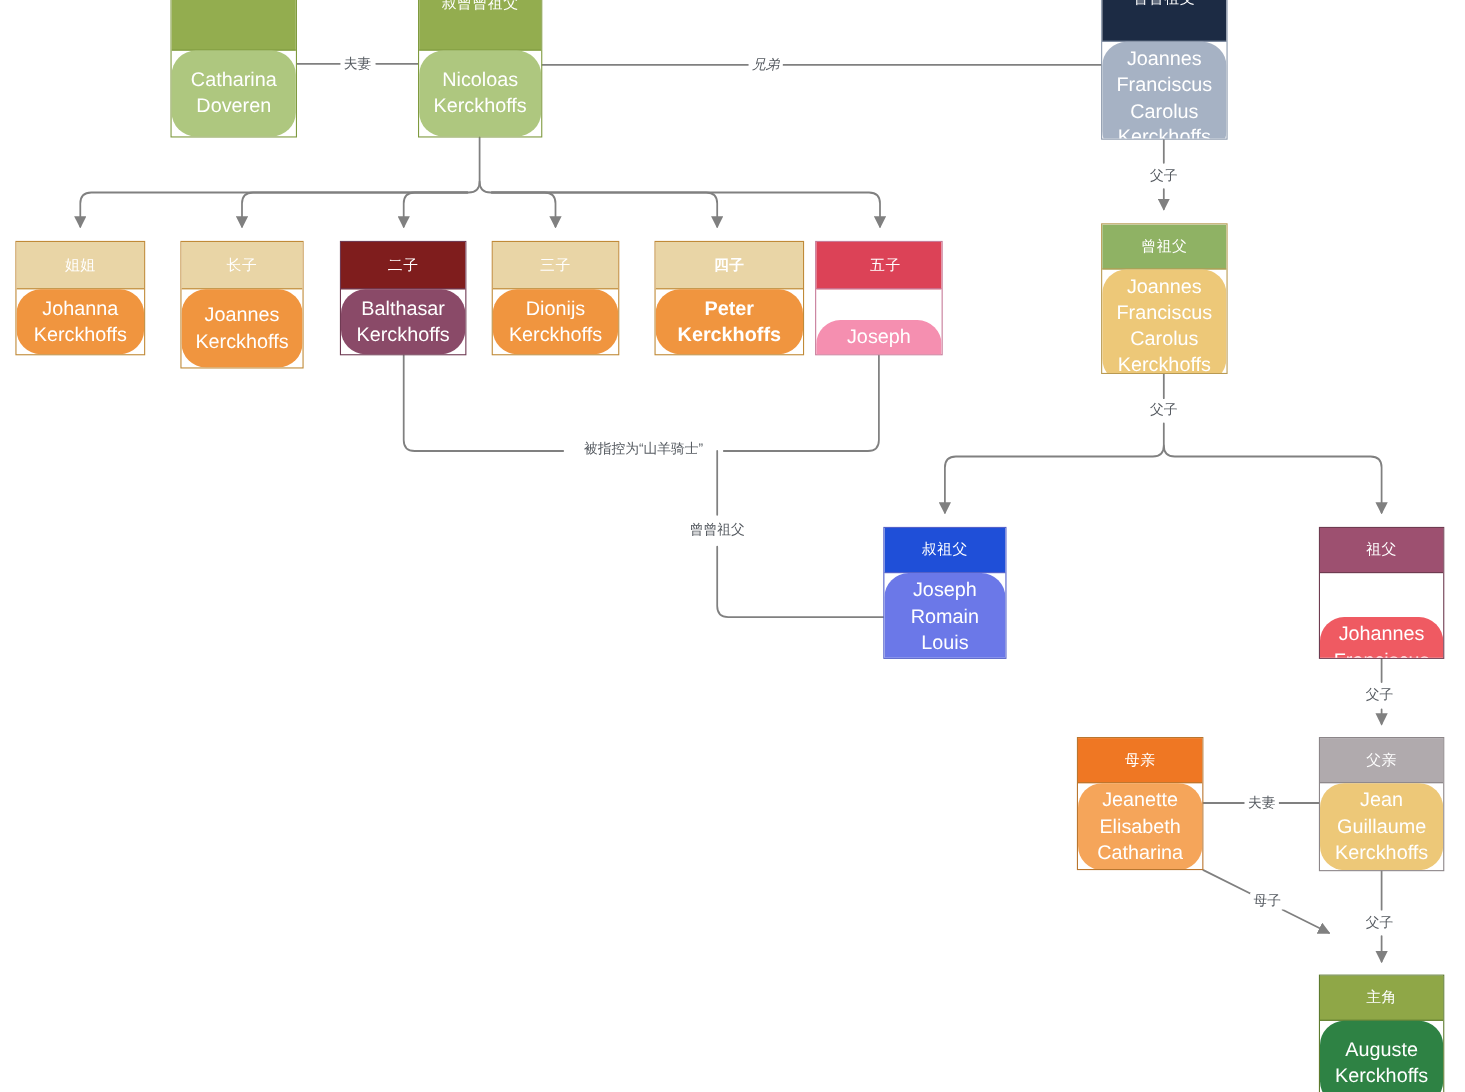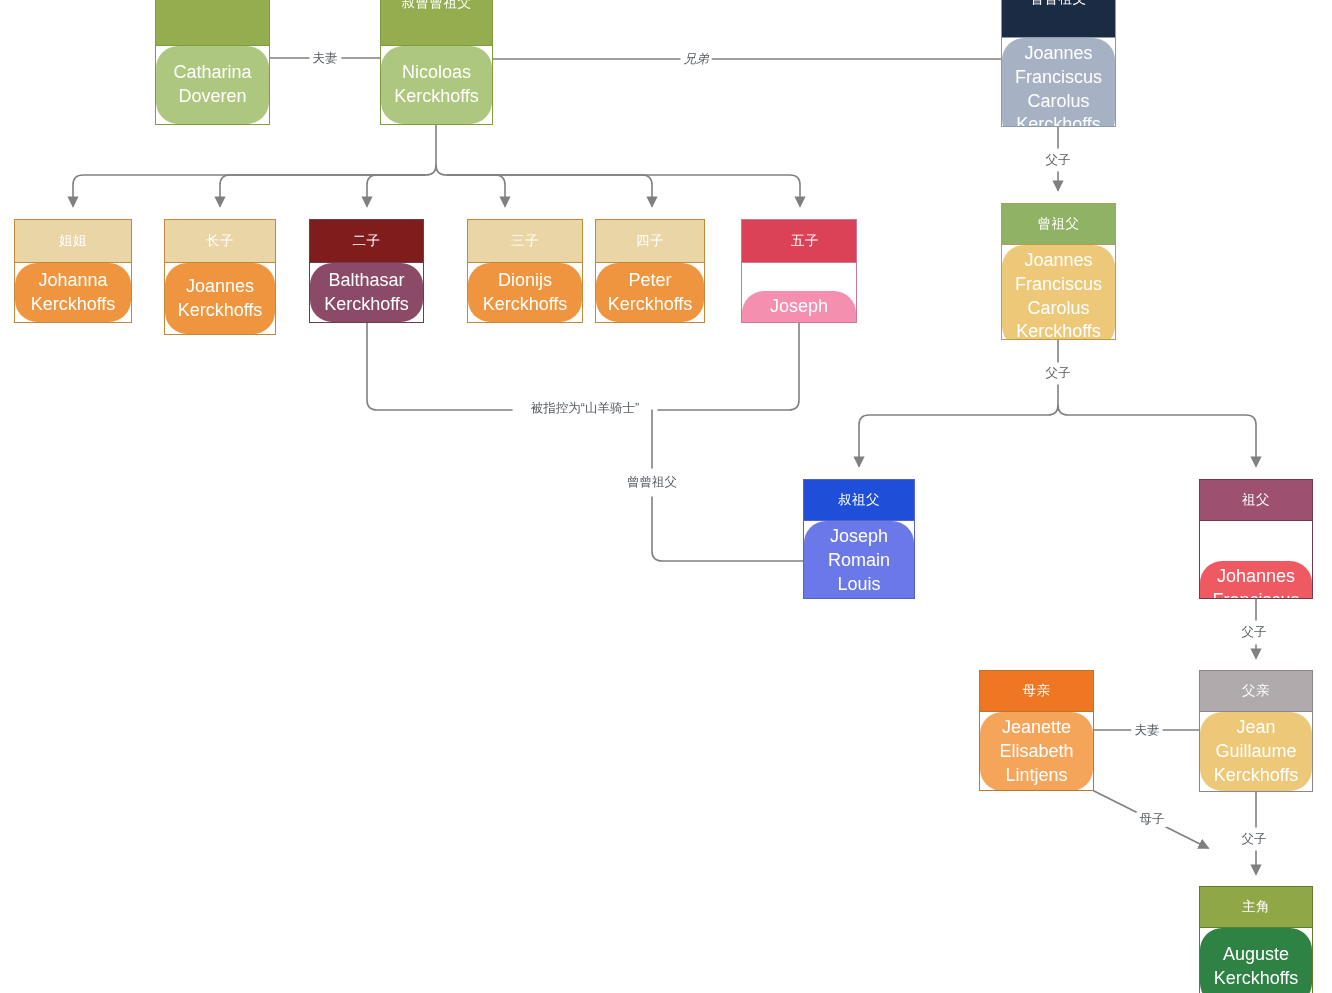--- a/index.html
+++ b/index.html
@@ -133,26 +133,26 @@
       <div class="node" style="left: 164px; top: 219px; width: 112px; height: 116px; border-color: rgb(192, 138, 56);">
         <div class="hdr" style="background: rgb(233, 213, 166); height: 43px; border-bottom: 1px solid rgb(192, 138, 56);">长子</div>
         <div class="body" style="background: rgb(240, 149, 63);">Joannes
 Kerckhoffs</div>
       </div>
       <div class="node" style="left: 309px; top: 219px; width: 115px; height: 104px; border-color: rgb(111, 58, 83);">
         <div class="hdr" style="background: #7f1d1d; height: 43px; border-bottom: 1px solid rgb(111, 58, 83);">二子</div>
         <div class="body" style="background: rgb(138, 74, 104);">Balthasar
 Kerckhoffs</div>
       </div>
-      <div class="node" style="left: 447px; top: 219px; width: 116px; height: 104px; border-color: rgb(192, 138, 56); margin-left: 20px;">
+      <div class="node" style="left: 447px; top: 219px; width: 116px; height: 104px; border-color: rgb(192, 138, 56);">
         <div class="hdr" style="background: rgb(233, 213, 166); height: 43px; border-bottom: 1px solid rgb(192, 138, 56);">三子</div>
         <div class="body" style="background: rgb(240, 149, 63);">Dionijs
 Kerckhoffs</div>
       </div>
-      <div class="node" style="left: 595px; top: 219px; width: 110px; height: 104px; border-color: rgb(192, 138, 56);">
+      <div class="node" style="left: 595px; top: 219px; width: 136px; height: 104px; border-color: rgb(192, 138, 56); font-weight: bold;">
         <div class="hdr" style="background: rgb(233, 213, 166); height: 43px; border-bottom: 1px solid rgb(192, 138, 56);">四子</div>
         <div class="body" style="background: rgb(240, 149, 63);">Peter
 Kerckhoffs</div>
       </div>
       <div class="node" style="left: 741px; top: 219px; width: 116px; height: 104px; border-color: rgb(199, 123, 153);">
         <div class="hdr" style="background: rgb(220, 66, 87); height: 43px; border-bottom: 1px solid rgb(199, 123, 153); padding-left: 12px;">五子</div>
         <div class="body" style="background: rgb(245, 143, 176); margin-top: 28px;">Joseph
 Kerckhoffs</div>
       </div>
       <div class="node" style="left: 1001px; top: 203px; width: 115px; height: 137px; border-color: rgb(185, 154, 82);">
@@ -171,21 +171,21 @@
       <div class="node" style="left: 1199px; top: 479px; width: 114px; height: 120px; border-color: rgb(110, 59, 80);">
         <div class="hdr" style="background: rgb(157, 80, 112); height: 41px; border-bottom: 1px solid rgb(110, 59, 80);">祖父</div>
         <div class="body" style="background: rgb(239, 90, 98); margin-top: 40px;">Johannes
 Franciscus
 Kerckhoffs</div>
       </div>
       <div class="node" style="left: 979px; top: 670px; width: 115px; height: 121px; border-color: rgb(185, 118, 47);">
         <div class="hdr" style="background: rgb(239, 119, 35); height: 41px; border-bottom: 1px solid rgb(185, 118, 47);">母亲</div>
         <div class="body" style="background: rgb(245, 165, 90);">Jeanette
 Elisabeth
-Lintjens</div>
+Catharina</div>
       </div>
       <div class="node" style="left: 1199px; top: 670px; width: 114px; height: 122px; border-color: rgb(140, 134, 137);">
         <div class="hdr" style="background: rgb(176, 170, 173); height: 41px; border-bottom: 1px solid rgb(140, 134, 137);">父亲</div>
         <div class="body" style="background: rgb(237, 200, 120);">Jean Guillaume
 Kerckhoffs</div>
       </div>
       <div class="node" style="left: 1199px; top: 886px; width: 114px; height: 120px; border-color: rgb(93, 122, 45);">
         <div class="hdr" style="background: rgb(143, 167, 71); height: 41px; border-bottom: 1px solid rgb(93, 122, 45);">主角</div>
         <div class="body" style="background: rgb(46, 130, 68);">Auguste
 Kerckhoffs</div>

